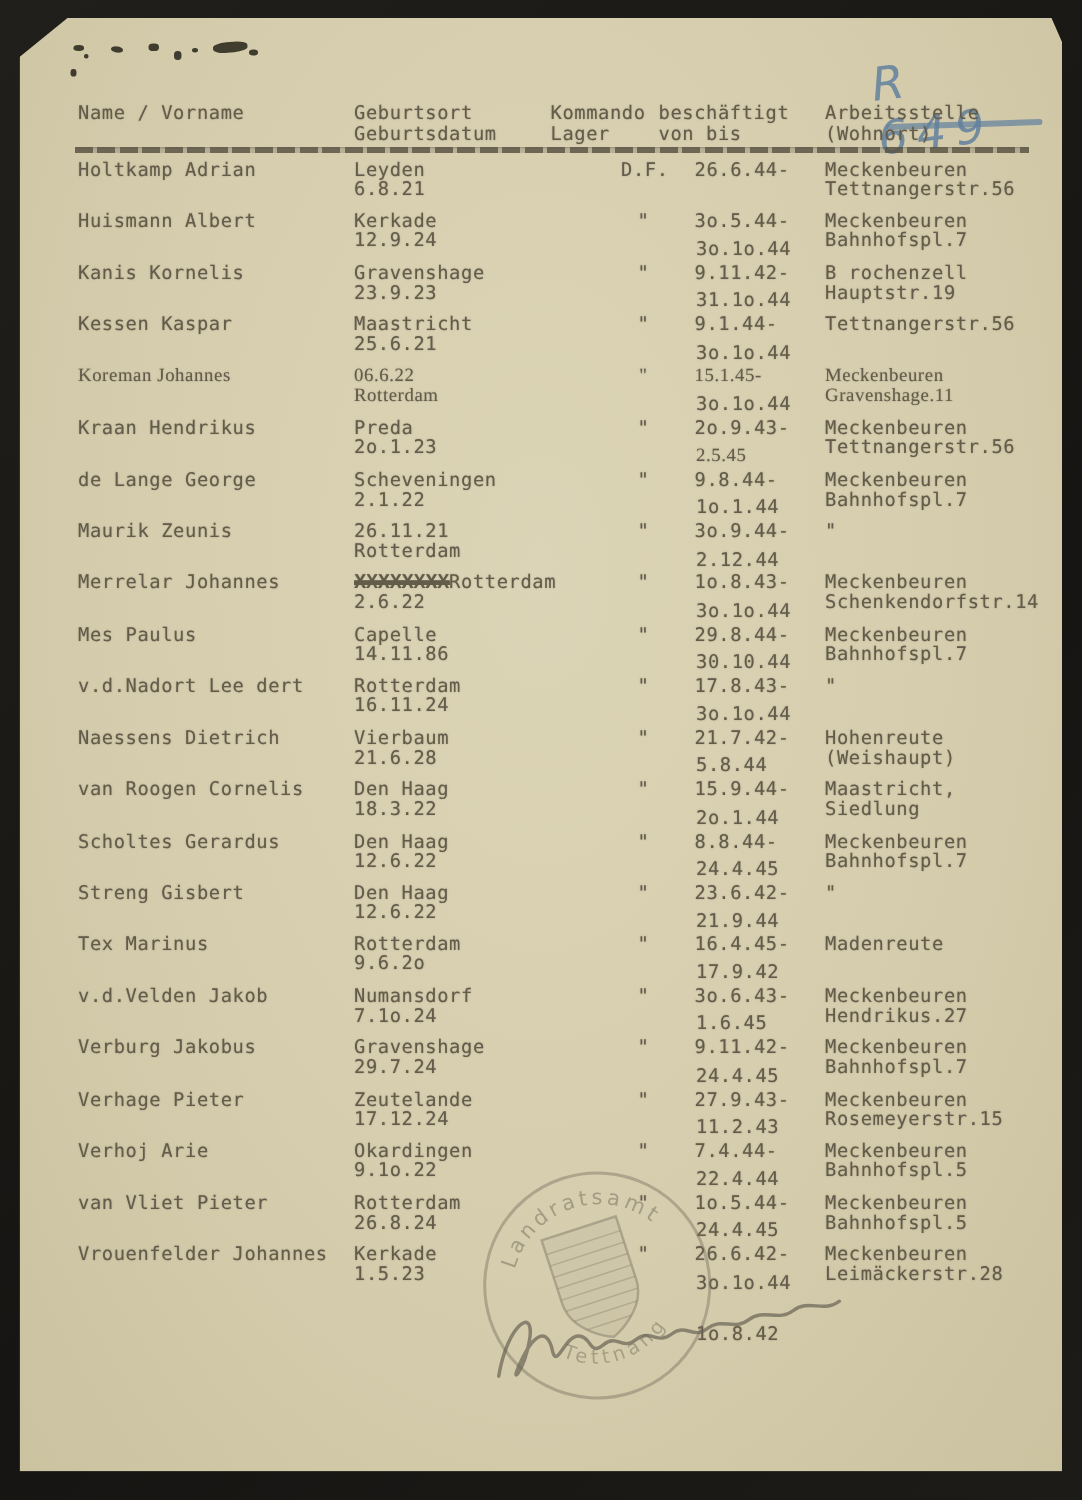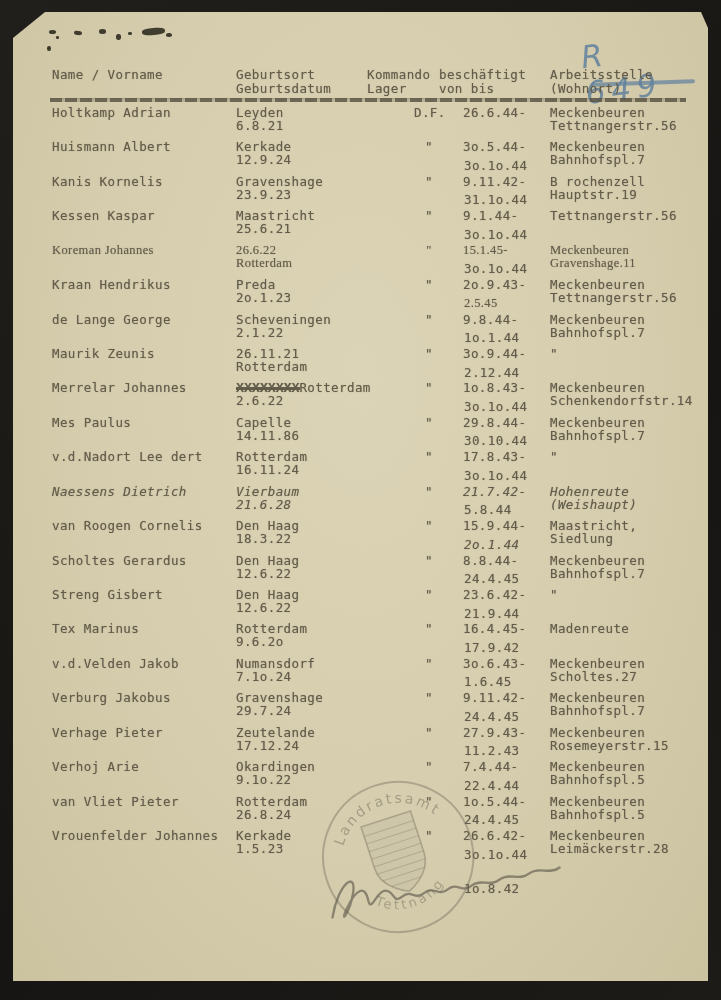--- a/index.html
+++ b/index.html
@@ -144,21 +144,21 @@
     <span class="cell ink o2">25.6.21</span>
     <span class="cell ink kdo">"</span>
     <span class="cell ink von">9.1.44-</span>
     <span class="cell ink bis">3o.1o.44</span>
     <span class="cell ink a1">Tettnangerstr.56</span>
     <span class="cell ink a2"></span>
   </div>
 
   <div class="row" style="top: 137.72px; font-family: Liberation Serif, serif;">
     <span class="cell ink name">Koreman Johannes</span>
-    <span class="cell ink o1"><s class="struck"></s><span>26.6.22</span></span>
+    <span class="cell ink o1"><s class="struck"></s><span>06.6.22</span></span>
     <span class="cell ink o2">Rotterdam</span>
     <span class="cell ink kdo">"</span>
     <span class="cell ink von">15.1.45-</span>
     <span class="cell ink bis">2.5.45</span>
     <span class="cell ink a1">Meckenbeuren</span>
     <span class="cell ink a2">Gravenshage.11</span>
   </div>
 
   <div class="row" style="top: 172.15px;">
     <span class="cell ink name">Kraan Hendrikus</span>
@@ -219,21 +219,21 @@
     <span class="cell ink name">v.d.Nadort Lee dert</span>
     <span class="cell ink o1"><s class="struck"></s><span>Rotterdam</span></span>
     <span class="cell ink o2">16.11.24</span>
     <span class="cell ink kdo">"</span>
     <span class="cell ink von">17.8.43-</span>
     <span class="cell ink bis">5.8.44</span>
     <span class="cell ink a1">"</span>
     <span class="cell ink a2"></span>
   </div>
 
-  <div class="row" style="top: 378.73px; font-style: italic;">
+  <div class="row" style="top: 378.73px;">
     <span class="cell ink name">Naessens Dietrich</span>
     <span class="cell ink o1"><s class="struck"></s><span>Vierbaum</span></span>
     <span class="cell ink o2">21.6.28</span>
     <span class="cell ink kdo">"</span>
     <span class="cell ink von">21.7.42-</span>
     <span class="cell ink bis">2o.1.44</span>
     <span class="cell ink a1">Hohenreute</span>
     <span class="cell ink a2">(Weishaupt)</span>
   </div>
 
@@ -282,21 +282,21 @@
   </div>
 
   <div class="row" style="top: 550.88px;">
     <span class="cell ink name">v.d.Velden Jakob</span>
     <span class="cell ink o1"><s class="struck"></s><span>Numansdorf</span></span>
     <span class="cell ink o2">7.1o.24</span>
     <span class="cell ink kdo">"</span>
     <span class="cell ink von">3o.6.43-</span>
     <span class="cell ink bis">24.4.45</span>
     <span class="cell ink a1">Meckenbeuren</span>
-    <span class="cell ink a2">Scholtes.27</span>
+    <span class="cell ink a2">Hendrikus.27</span>
   </div>
 
   <div class="row" style="top: 585.31px;">
     <span class="cell ink name">Verburg Jakobus</span>
     <span class="cell ink o1"><s class="struck"></s><span>Gravenshage</span></span>
     <span class="cell ink o2">29.7.24</span>
     <span class="cell ink kdo">"</span>
     <span class="cell ink von">9.11.42-</span>
     <span class="cell ink bis">11.2.43</span>
     <span class="cell ink a1">Meckenbeuren</span>

